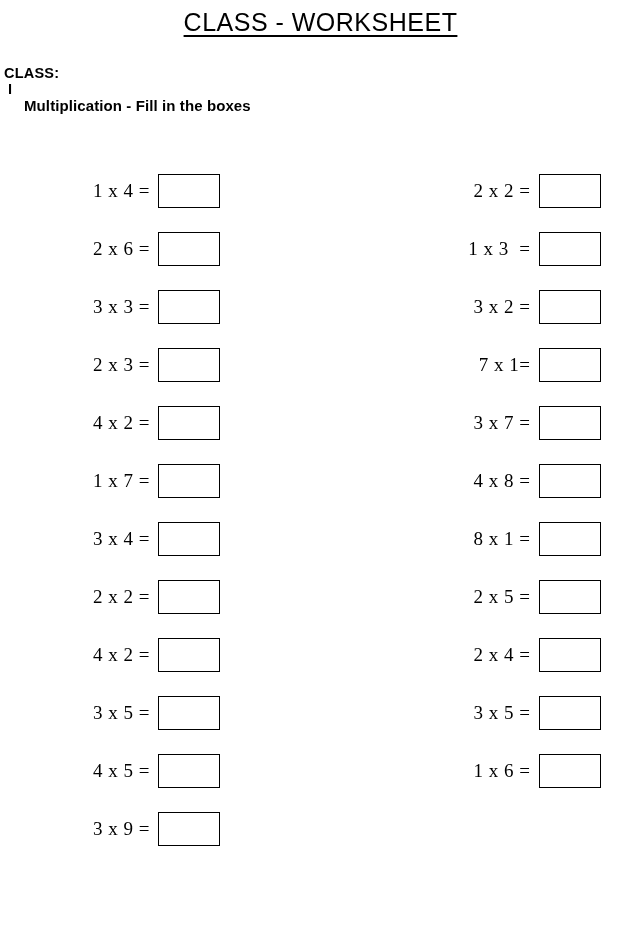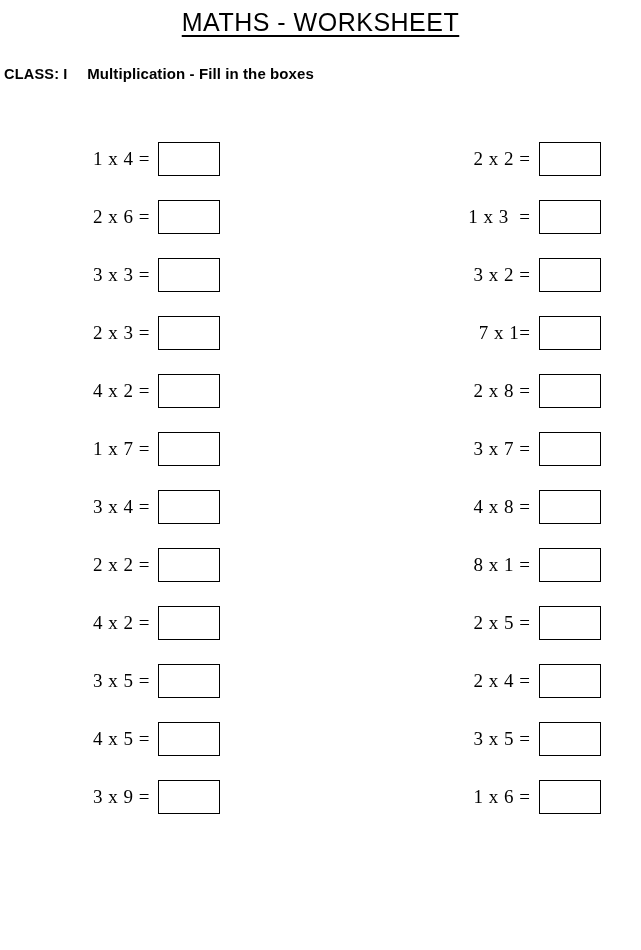--- a/index.html
+++ b/index.html
@@ -29,20 +29,21 @@
     padding-top: 8px;
     text-decoration: underline;
     text-underline-offset: 4px;
   }
   .subheader {
     display: flex;
     align-items: baseline;
     padding: 28px 0 0 4px;
     font-size: 14.5px;
     font-weight: bold;
+    flex-direction: column;
   }
   .class-label {
     white-space: pre;
     letter-spacing: 0.2px;
   }
   .class-value {
     padding-left: 4px;
     font-weight: bold;
   }
   .subject {
@@ -86,21 +87,21 @@
     background: #ffffff;
     margin-left: 8px;
     box-sizing: border-box;
   }
 </style>
 </head>
 <body>
 
 <div class="sheet">
 
-  <div class="title">MATHS -   WORKSHEET</div>
+  <div class="title">CLASS -   WORKSHEET</div>
 
   <div class="subheader">
     <span class="class-label">CLASS:</span>
     <span class="class-value">I</span>
     <span class="subject">Multiplication - Fill in the boxes</span>
   </div>
 
   <div class="columns">
 
     <div class="col col-left">
@@ -165,24 +166,20 @@
       </div>
       <div class="row">
         <span class="expr">3 x 2 =</span>
         <div class="answer-box"></div>
       </div>
       <div class="row">
         <span class="expr">7 x 1=</span>
         <div class="answer-box"></div>
       </div>
       <div class="row">
-        <span class="expr">2 x 8 =</span>
-        <div class="answer-box"></div>
-      </div>
-      <div class="row">
         <span class="expr">3 x 7 =</span>
         <div class="answer-box"></div>
       </div>
       <div class="row">
         <span class="expr">4 x 8 =</span>
         <div class="answer-box"></div>
       </div>
       <div class="row">
         <span class="expr">8 x 1 =</span>
         <div class="answer-box"></div>

